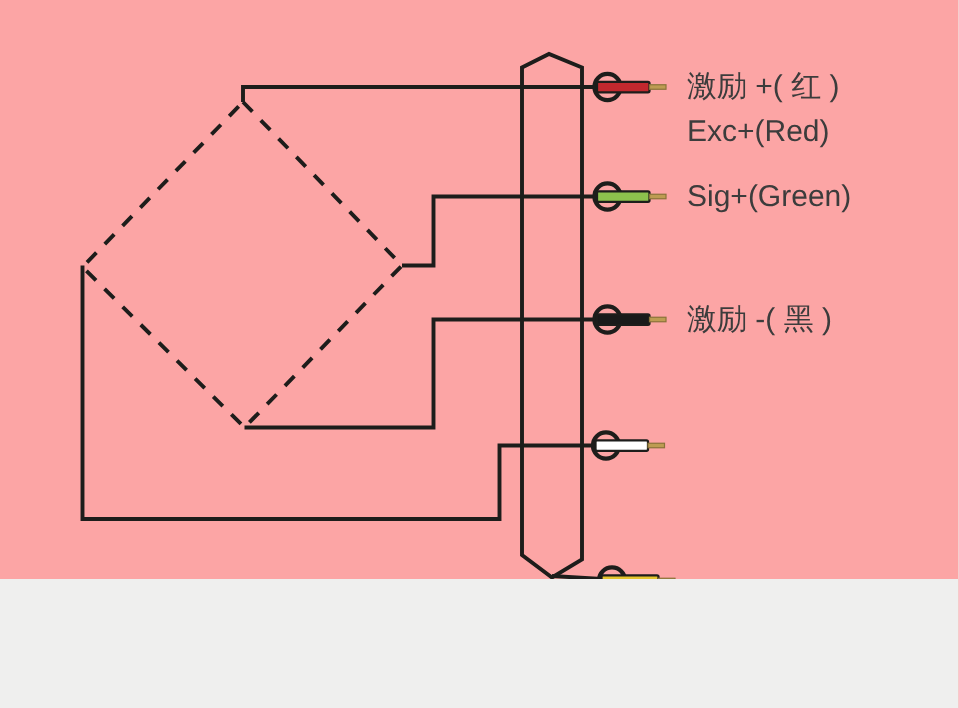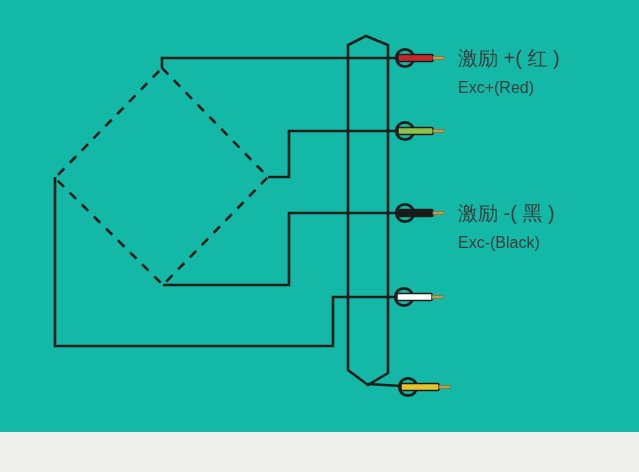--- a/index.html
+++ b/index.html
@@ -1,29 +1,29 @@
 <!DOCTYPE html>
 <html><head>
 <meta charset="utf-8">
 <style>
   html,body{margin:0;padding:0;background:#efefee;}
   .stage{
-    position:relative;width:639px;height:432px;background:#14b8a6;overflow:hidden;
+    position:relative;width:639px;height:386px;background:#fca5a5;overflow:hidden;
     font-family:"Liberation Sans","DejaVu Sans",sans-serif;
   }
   .stage svg{position:absolute;left:0;top:0;}
   .wire{fill:none;stroke:#1d1d1b;stroke-width:2.6;stroke-linejoin:miter;}
   .diamond{fill:none;stroke:#1d1d1b;stroke-width:2.6;stroke-dasharray:9 8;}
   .cable{fill:none;stroke:#1d1d1b;stroke-width:2.6;stroke-linejoin:miter;}
   .ring{fill:none;stroke:#1d1d1b;stroke-width:2.8;}
   .bar{stroke:#1d1d1b;stroke-width:1.5;}
   .tip{stroke:#8a7339;stroke-width:0.8;}
   .label{position:absolute;left:458px;color:#3c3c3c;white-space:nowrap;}
   .label .zh{font-size:20px;line-height:30px;}
-  .label .en{font-size:16px;line-height:30px;}
+  .label .en{font-size:20px;line-height:30px;}
 </style>
 </head>
 <body>
 
 <div class="stage">
 
   <svg width="639" height="472" viewBox="0 0 639 472">
 
     <polygon class="diamond" points="162,68 268,177 163,285 55,178"></polygon>
 
@@ -64,19 +64,19 @@
       <rect class="bar" x="-7" y="-3.5" width="38" height="7" rx="1" fill="#e5c52f"></rect>
       <rect class="tip" x="31" y="-1.5" width="11" height="3" fill="#bd9c52"></rect>
     </g>
   </svg>
 
   <div class="label" style="top:43px">
     <div class="zh">激励 +( 红 )</div>
     <div class="en">Exc+(Red)</div>
   </div>
   <div class="label" style="top:116px">
+    <div class="en">Sig+(Green)</div>
   </div>
   <div class="label" style="top:198px">
     <div class="zh">激励 -( 黑 )</div>
-    <div class="en">Exc-(Black)</div>
   </div>
 
 </div>
 
 </body></html>

